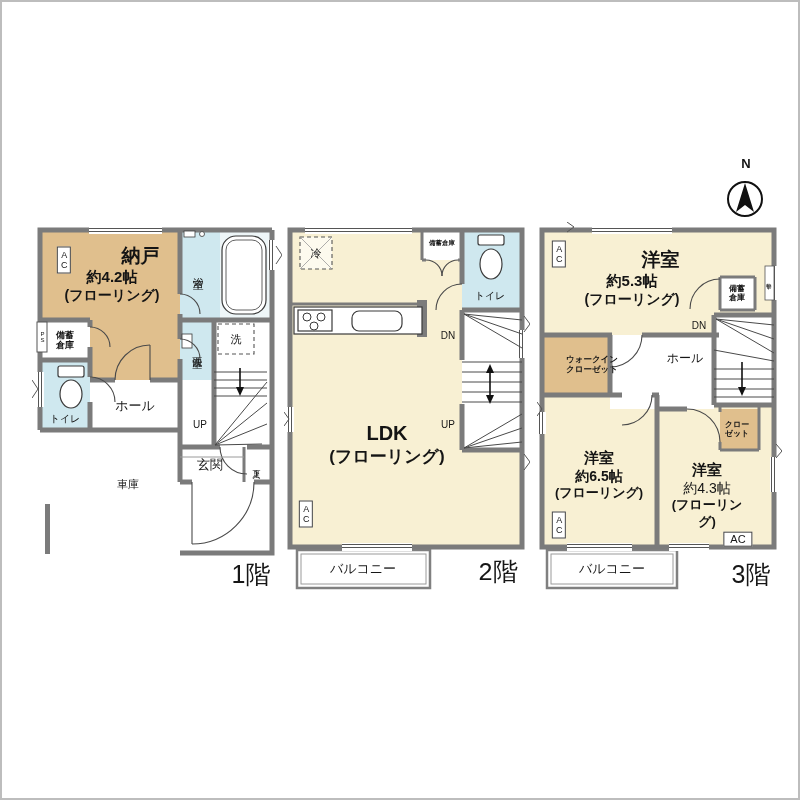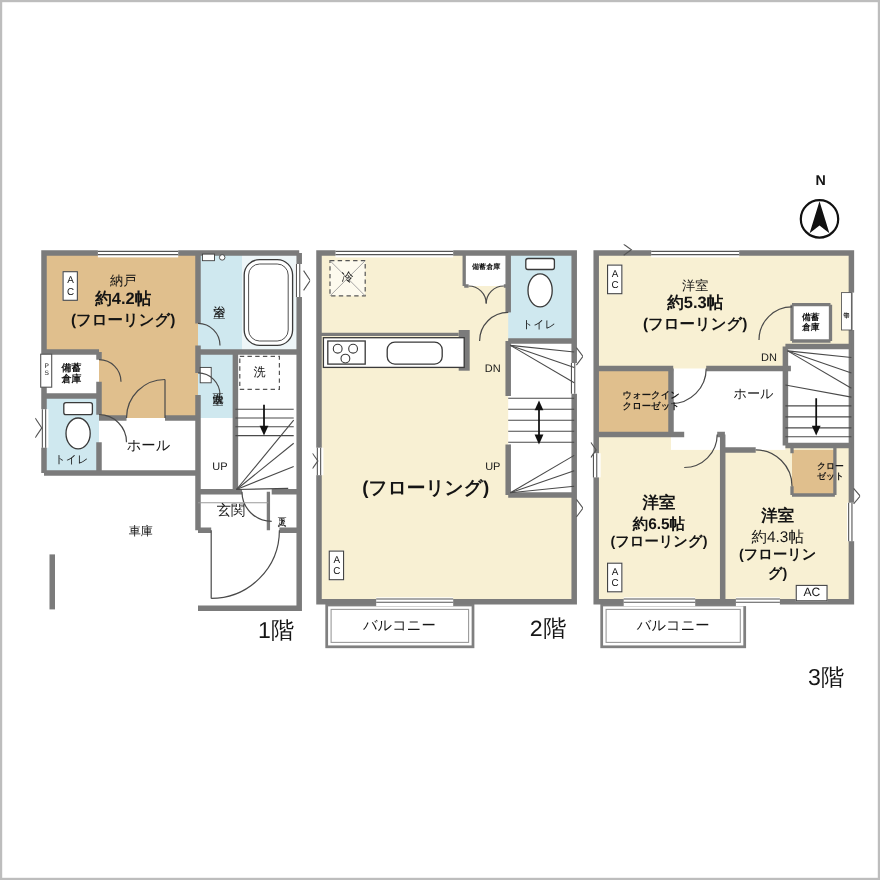--- a/index.html
+++ b/index.html
@@ -6,24 +6,24 @@
   .page{position:relative;width:796px;height:796px;border:2px solid #bdbdbd;background:#fff;
         font-family:"Liberation Sans","DejaVu Sans",sans-serif;color:#141414;overflow:hidden;}
   .floor{position:absolute;}
   .floor svg{position:absolute;left:0;top:0;}
   .lbl{position:absolute;transform:translate(-50%,-50%);white-space:nowrap;color:#161616;
        line-height:1.15;text-align:center;}
   .v{writing-mode:vertical-rl;text-orientation:upright;letter-spacing:0.5px;}
   .wrap{white-space:normal;word-break:break-all;}
   .roomlbl{position:absolute;transform:translate(-50%,-50%);text-align:center;line-height:1.25;}
   .roomlbl span{display:block;}
-  .big1{font-size:12px;font-weight:400;}
+  .big1{font-size:19px;font-weight:700;text-align:right;}
   .big2{font-size:15px;font-weight:600;}
   .big3{font-size:14px;font-weight:600;}
-  .floorlbl{font-size:21px;font-weight:500;}
+  .floorlbl{font-size:25px;font-weight:500;}
   .compass{position:absolute;left:714px;top:156px;width:60px;height:70px;}
   .compass .n{position:absolute;left:50%;top:-2px;transform:translateX(-50%);font-size:13px;font-weight:700;}
 </style>
 </head>
 <body>
 
 <div class="page">
 
   <div class="compass">
     <div class="n">N</div>
@@ -235,20 +235,21 @@
         <path d="M174,38 A16,16 0 0 0 158,54"></path>
       </g>
     </svg>
 
     <div class="lbl" style="left:32px;top:31px;font-size:11px;">冷</div>
     <div class="lbl" style="left:158px;top:21px;font-size:6.5px;font-weight:600;">備蓄倉庫</div>
     <div class="lbl" style="left:206px;top:74px;font-size:10px;">トイレ</div>
     <div class="lbl" style="left:164px;top:114px;font-size:10px;">DN</div>
     <div class="lbl" style="left:164px;top:203px;font-size:10px;">UP</div>
     <div class="roomlbl" style="left:103px;top:222px;">
+      <span style="font-size:20px;font-weight:600;">LDK</span>
       <span style="font-size:17px;font-weight:600;">(フローリング)</span>
     </div>
     <div class="lbl v" style="left:22px;top:292px;font-size:9px;border:1px solid #444;background:#fff;padding:2px 1px;">AC</div>
     <div class="lbl" style="left:79px;top:347px;font-size:13px;">バルコニー</div>
     <div class="lbl floorlbl" style="left:214px;top:352px;font-family:Liberation Mono, monospace;">2階</div>
   </div>
 
   <div class="floor" style="left:535px;top:220px;width:245px;height:378px;">
     <svg width="245" height="378" viewBox="0 0 245 378">
       <g>
@@ -340,30 +341,30 @@
     <div class="roomlbl" style="left:95px;top:56px;">
       <span class="big1">洋室</span>
       <span class="big2">約5.3帖</span>
       <span class="big3">(フローリング)</span>
     </div>
     <div class="lbl wrap" style="left:200px;top:71px;font-size:8px;width:18px;font-weight:600;">備蓄倉庫</div>
     <div class="lbl v" style="left:232px;top:61px;font-size:5.5px;">物干し</div>
     <div class="lbl" style="left:162px;top:104px;font-size:10px;">DN</div>
     <div class="lbl" style="left:148px;top:137px;font-size:12px;">ホール</div>
     <div class="lbl wrap" style="left:55px;top:143px;font-size:8.5px;width:56px;font-weight:600;">ウォークインクローゼット</div>
-    <div class="lbl wrap" style="left:218px;top:207px;font-size:8px;width:28px;font-weight:600;">クローゼット</div>
+    <div class="lbl wrap" style="left:200px;top:207px;font-size:8px;width:28px;font-weight:600;">クローゼット</div>
     <div class="roomlbl" style="left:62px;top:253px;">
       <span style="font-size:15px;font-weight:600;">洋室</span>
       <span style="font-size:14px;font-weight:600;">約6.5帖</span>
       <span style="font-size:13px;font-weight:600;">(フローリング)</span>
     </div>
     <div class="roomlbl" style="left:170px;top:273px;">
       <span style="font-size:15px;font-weight:600;">洋室</span>
       <span style="font-size:14px;font-weight:400;">約4.3帖</span>
       <span style="font-size:13px;font-weight:600;">(フローリング)</span>
     </div>
     <div class="lbl v" style="left:22px;top:303px;font-size:9px;border:1px solid #444;background:#fff;padding:2px 1px;">AC</div>
     <div class="lbl" style="left:201px;top:317px;font-size:11px;border:1px solid #444;background:#fff;padding:0 6px;">AC</div>
     <div class="lbl" style="left:75px;top:347px;font-size:13px;">バルコニー</div>
-    <div class="lbl floorlbl" style="left:214px;top:352px;margin-top:43px;">3階</div>
+    <div class="lbl floorlbl" style="left:214px;top:352px;">3階</div>
   </div>
 
 </div>
 
 </body></html>

